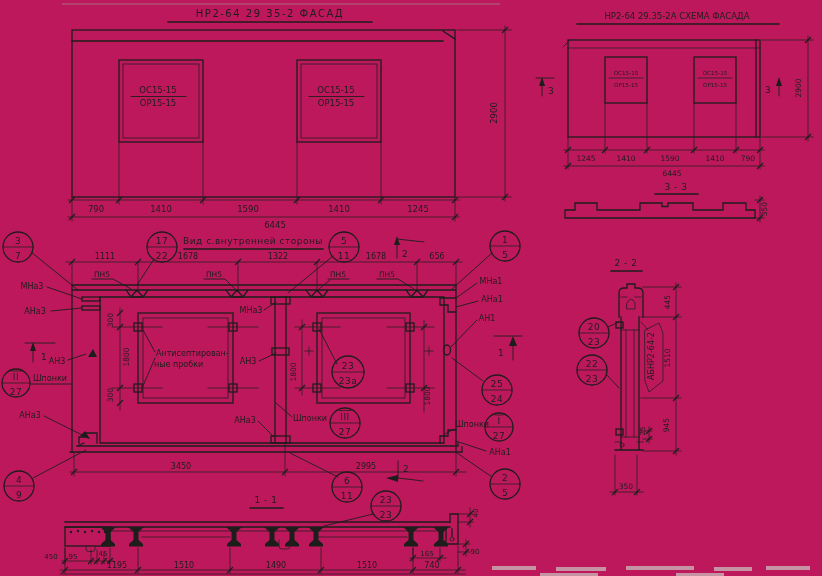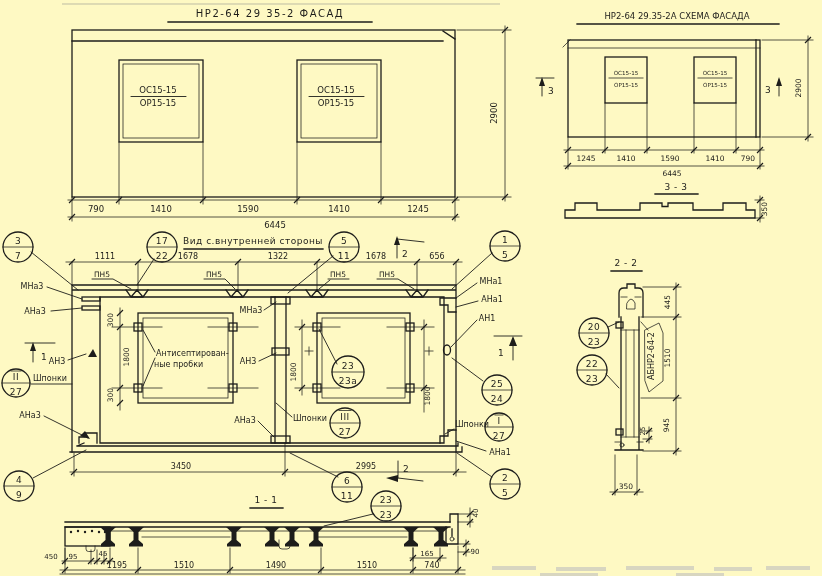--- a/index.html
+++ b/index.html
@@ -1,16 +1,16 @@
 <!DOCTYPE html>
 <html><head>
 <meta charset="utf-8">
 <style>
   html,body{margin:0;padding:0;background:#e8e8e4;}
-  #sheet{position:relative;width:822px;height:576px;background:#fef9c3;overflow:hidden;}
+  #sheet{position:relative;width:822px;height:576px;background:#be185d;overflow:hidden;}
   svg{display:block;}
   .t{font-family:"DejaVu Sans",sans-serif;fill:#1d1d1b;}
   .t10{font-size:10px;letter-spacing:1.5px;}
   .t9{font-size:9px;letter-spacing:.5px;}
   .t85{font-size:8.5px;}
   .t8{font-size:8px;}
   .t75{font-size:7.5px;}
   .t7{font-size:7px;}
   .t55{font-size:5.6px;}
   .mid{text-anchor:middle;}

